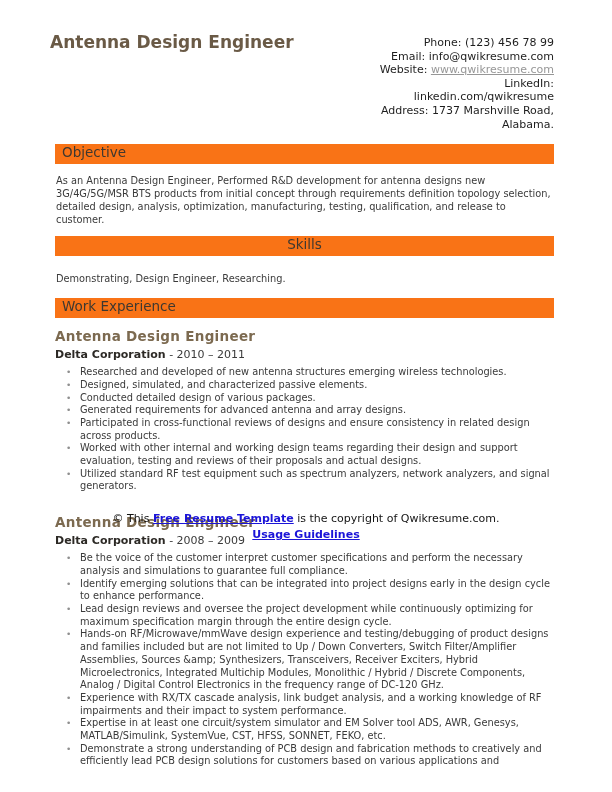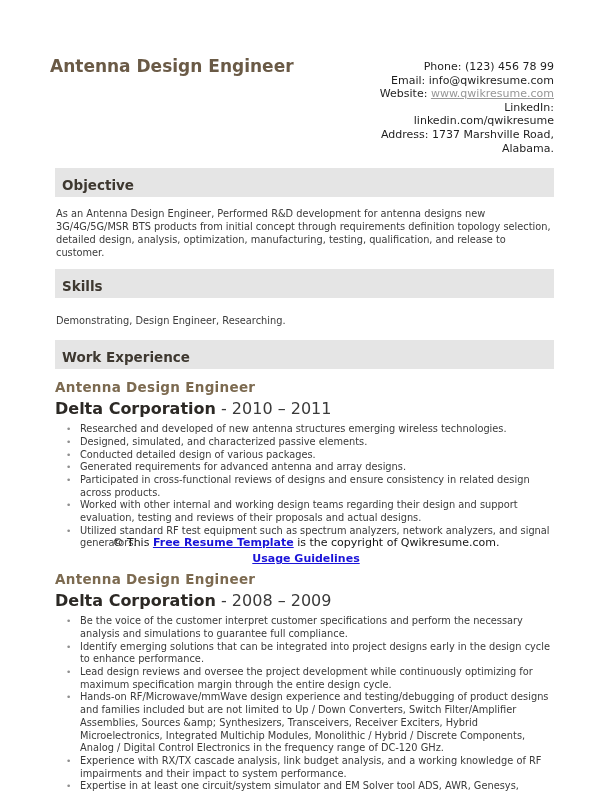--- a/index.html
+++ b/index.html
@@ -4,21 +4,21 @@
 <style>
   * { margin:0; padding:0; box-sizing:border-box; }
   html,body { width:612px; height:792px; }
   body {
     background:#ffffff;
     font-family:"DejaVu Sans", sans-serif;
     color:#3a3a3a;
     position:relative;
     overflow:hidden;
   }
-  .page { width:612px; height:565px; position:relative;margin-top:24px; }
+  .page { width:612px; height:565px; position:relative; }
 
   
   .header {
     display:flex;
     justify-content:space-between;
     align-items:flex-start;
     padding:30px 58px 0 44px;
   }
   .role-title {
     font-size:17px;
@@ -41,49 +41,49 @@
     line-height:13.6px;
     color:#1e1e1e;
     margin-top:6px;
     max-width:200px;
   }
   .contact a { color:#979797; text-decoration:underline; }
 
   
   .main { padding:0 58px 0 55px; }
   .section-bar {
-    background:#e5e5e5;
+    background:#f97316;
     font-size:13.5px;
-    font-weight:bold;
+    font-weight:normal;
     color:#3e3830;
-    padding:9px 7px 4px 7px;
+    padding:0 7px 4px 7px;
   }
   .bar-objective { margin-top:13px; }
-  .bar-skills { margin-top:10px; }
+  .bar-skills { margin-top:10px;text-align:center; }
   .bar-work { margin-top:13px; }
   .section-body {
     font-size:9.8px;
     line-height:13px;
     margin-top:10px;
     padding-left:1px;
     color:#3a3a3a;
   }
   .skills-body { margin-top:16px; margin-bottom:4px; }
 
   
   .entry-title {
     font-size:13.5px;
     font-weight:bold;
     color:#7c6a50;
     margin-top:10px;
     letter-spacing:0.3px;
   }
   .entry-second { margin-top:21px; }
   .entry-meta {
-    font-size:16px;
+    font-size:11px;
     margin-top:4px;
     color:#3a3a3a;
   }
   .company { font-weight:bold; color:#2c2925; }
   .dates { font-weight:normal; }
   ul.bullets {
     list-style:none;
     margin-top:5px;
     font-size:9.8px;
     line-height:12.7px;

